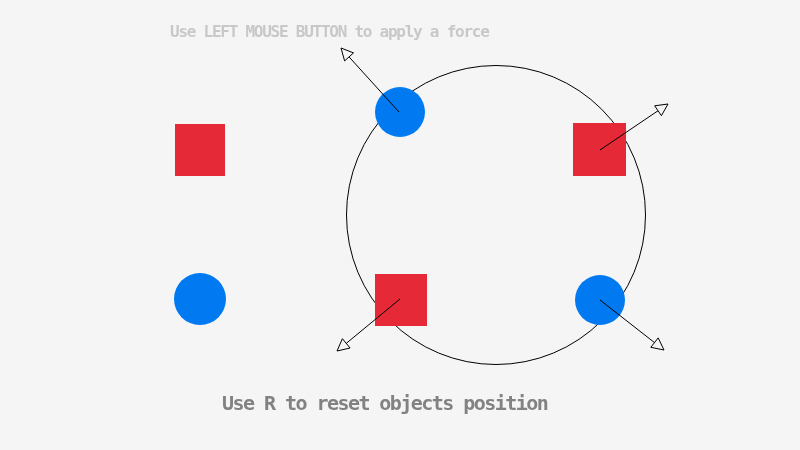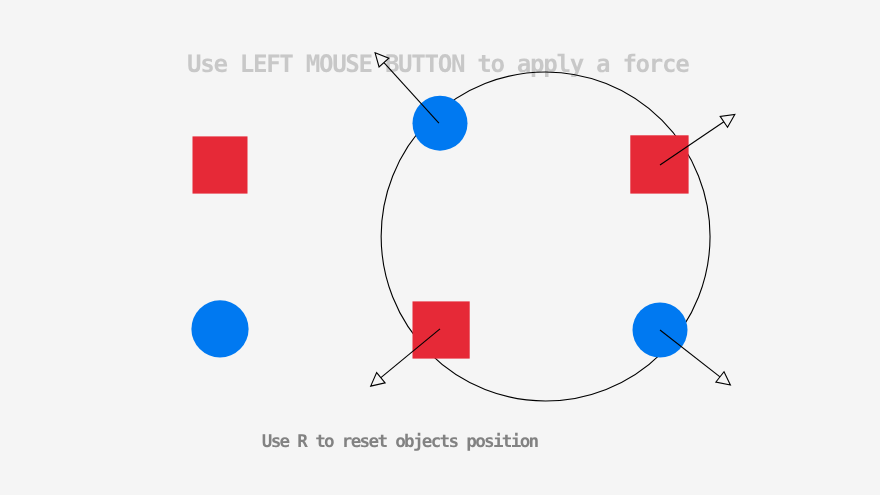--- a/index.html
+++ b/index.html
@@ -16,28 +16,28 @@
     top: 0;
   }
   .hint {
     position: absolute;
     white-space: pre;
     font-weight: bold;
     line-height: 1;
   }
   #hint-top {
     left: 170px;
-    top: 48px;
-    font-size: 22px;
+    top: 24px;
+    font-size: 16px;
     letter-spacing: -1.25px;
   }
   #hint-bottom {
-    left: 238px;
+    left: 222px;
     top: 393px;
-    font-size: 16px;
+    font-size: 20px;
     letter-spacing: -1.55px;
   }
 </style>
 </head>
 <body style="background: rgb(245, 245, 245);">
 
 <div id="hint-top" class="hint" style="color: rgb(200, 200, 200);">Use LEFT MOUSE BUTTON to apply a force</div>
 
 <svg id="stage" width="800" height="450" viewBox="0 0 800 450">
     <circle cx="496" cy="215" r="149.5" fill="none" stroke="#000000" stroke-width="1"></circle>

